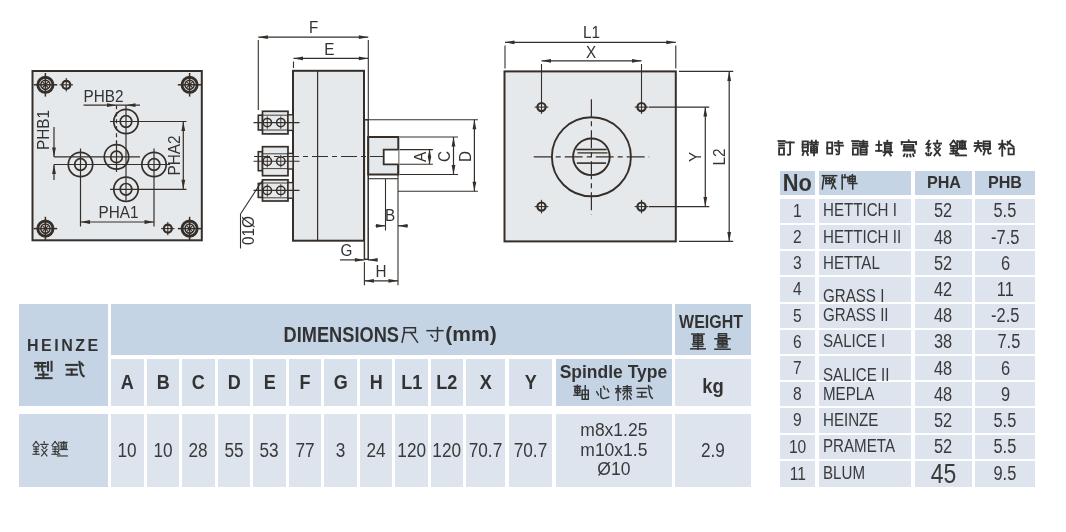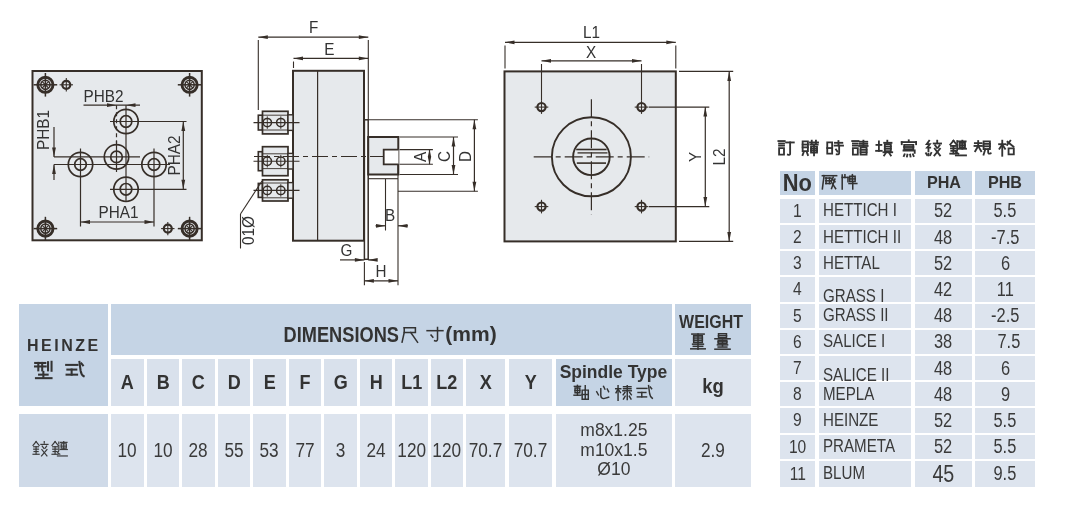--- a/index.html
+++ b/index.html
@@ -798,17 +798,17 @@
 <div style="position:absolute;left:779.8px;top:460.8px;width:35.4px;height:26.3px;background:#dde4ee"></div>
 <div style="position:absolute;left:819.2px;top:460.8px;width:92.2px;height:26.3px;background:#dde4ee"></div>
 <div style="position:absolute;left:915.2px;top:460.8px;width:56.8px;height:26.3px;background:#dde4ee"></div>
 <div style="position:absolute;left:975.2px;top:460.8px;width:60.0px;height:26.3px;background:#dde4ee"></div>
 <div style="position:absolute;left:779.8px;top:460.8px;width:35.4px;height:26.3px;display:flex;align-items:center;justify-content:center;font-size:19px;font-weight:normal;color:#3a3a3a;white-space:nowrap">
     <span style="transform:scaleX(0.82);display:inline-block">11</span>
   </div>
 <div style="position:absolute;left:822.5px;top:460.8px;height:26.3px;display:flex;align-items:center;font-size:18px;font-weight:normal;color:#3a3a3a;white-space:nowrap">
     <span style="transform:scaleX(0.84);transform-origin:0 50%;display:inline-block">BLUM</span>
   </div>
-<div style="position:absolute;left:915.2px;top:460.8px;width:56.8px;height:26.3px;display:flex;align-items:center;justify-content:center;font-size:24px;font-weight:normal;color:#3a3a3a;white-space:nowrap">
+<div style="position:absolute;left:915.2px;top:460.8px;width:56.8px;height:26.3px;display:flex;align-items:center;justify-content:center;font-size:28px;font-weight:normal;color:#3a3a3a;white-space:nowrap">
     <span style="transform:scaleX(0.82);display:inline-block">45</span>
   </div>
 <div style="position:absolute;left:975.2px;top:460.8px;width:60.0px;height:26.3px;display:flex;align-items:center;justify-content:center;font-size:20px;font-weight:normal;color:#3a3a3a;white-space:nowrap">
     <span style="transform:scaleX(0.82);display:inline-block">9.5</span>
   </div>
 </body></html>

